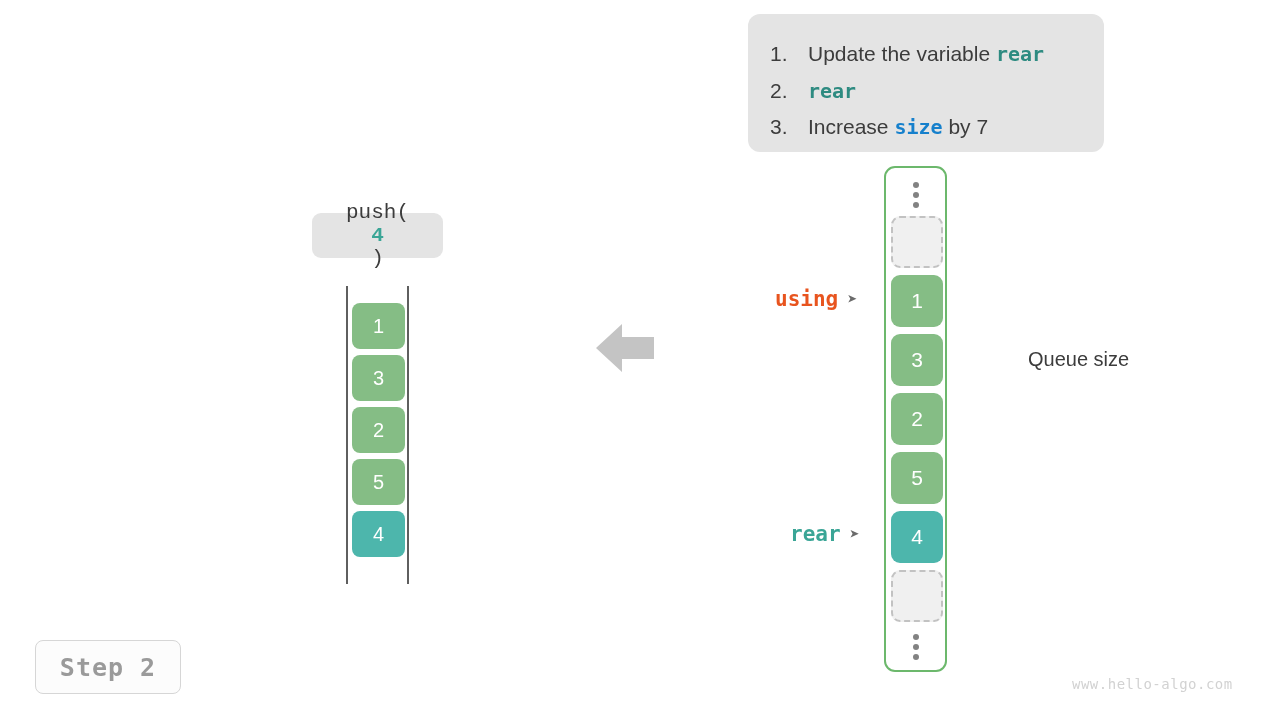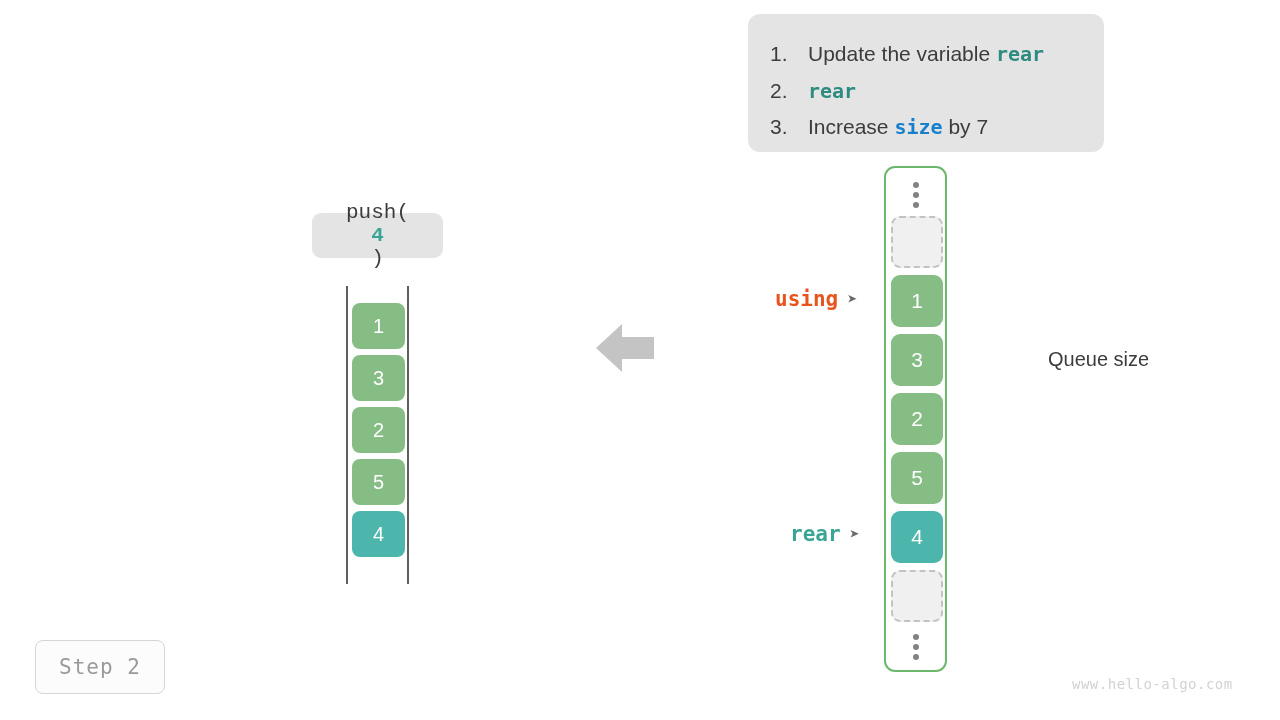--- a/index.html
+++ b/index.html
@@ -125,41 +125,41 @@
     display: flex; align-items: center; gap: 9px;
     font-family: "DejaVu Sans Mono", monospace;
     font-weight: bold;
     font-size: 21px;
   }
   .ptr-front { left: 775px; top: 287px; color: #e8541e; }
   .ptr-rear  { left: 790px; top: 522px; color: #3aa596; }
   .ptr-arrow { color: #6b6b6b; font-size: 17px; font-weight: bold; line-height: 1; }
 
   
-  .size-info { position: absolute; left: 1028px; top: 344px; margin-left: 20px; }
+  .size-info { position: absolute; left: 1028px; top: 344px; }
   .size-title { font-size: 20px; color: #3c3c3c; line-height: 30px; }
   .size-expr {
     font-family: "DejaVu Sans Mono", monospace;
     font-size: 20px; color: #3c3c3c; line-height: 38px;
     white-space: pre;
   }
   .size-expr .v { color: #1680cc; font-weight: bold; }
 
   
   .step-badge {
     position: absolute;
     left: 35px; top: 640px;
-    width: 130px; height: 54px;
+    width: 146px; height: 54px;
     border: 1px solid #d6d6d6;
     border-radius: 8px;
     background: #fcfcfc;
     display: flex; align-items: center; justify-content: center;
     font-family: "DejaVu Sans Mono", monospace;
-    font-weight: normal;
-    font-size: 21px;
+    font-weight: bold;
+    font-size: 25px;
     color: #9a9a9a;
     letter-spacing: 1px;
   }
 
   
   .watermark {
     position: absolute;
     left: 1072px; top: 676px;
     font-family: "DejaVu Sans Mono", monospace;
     font-size: 14px;

